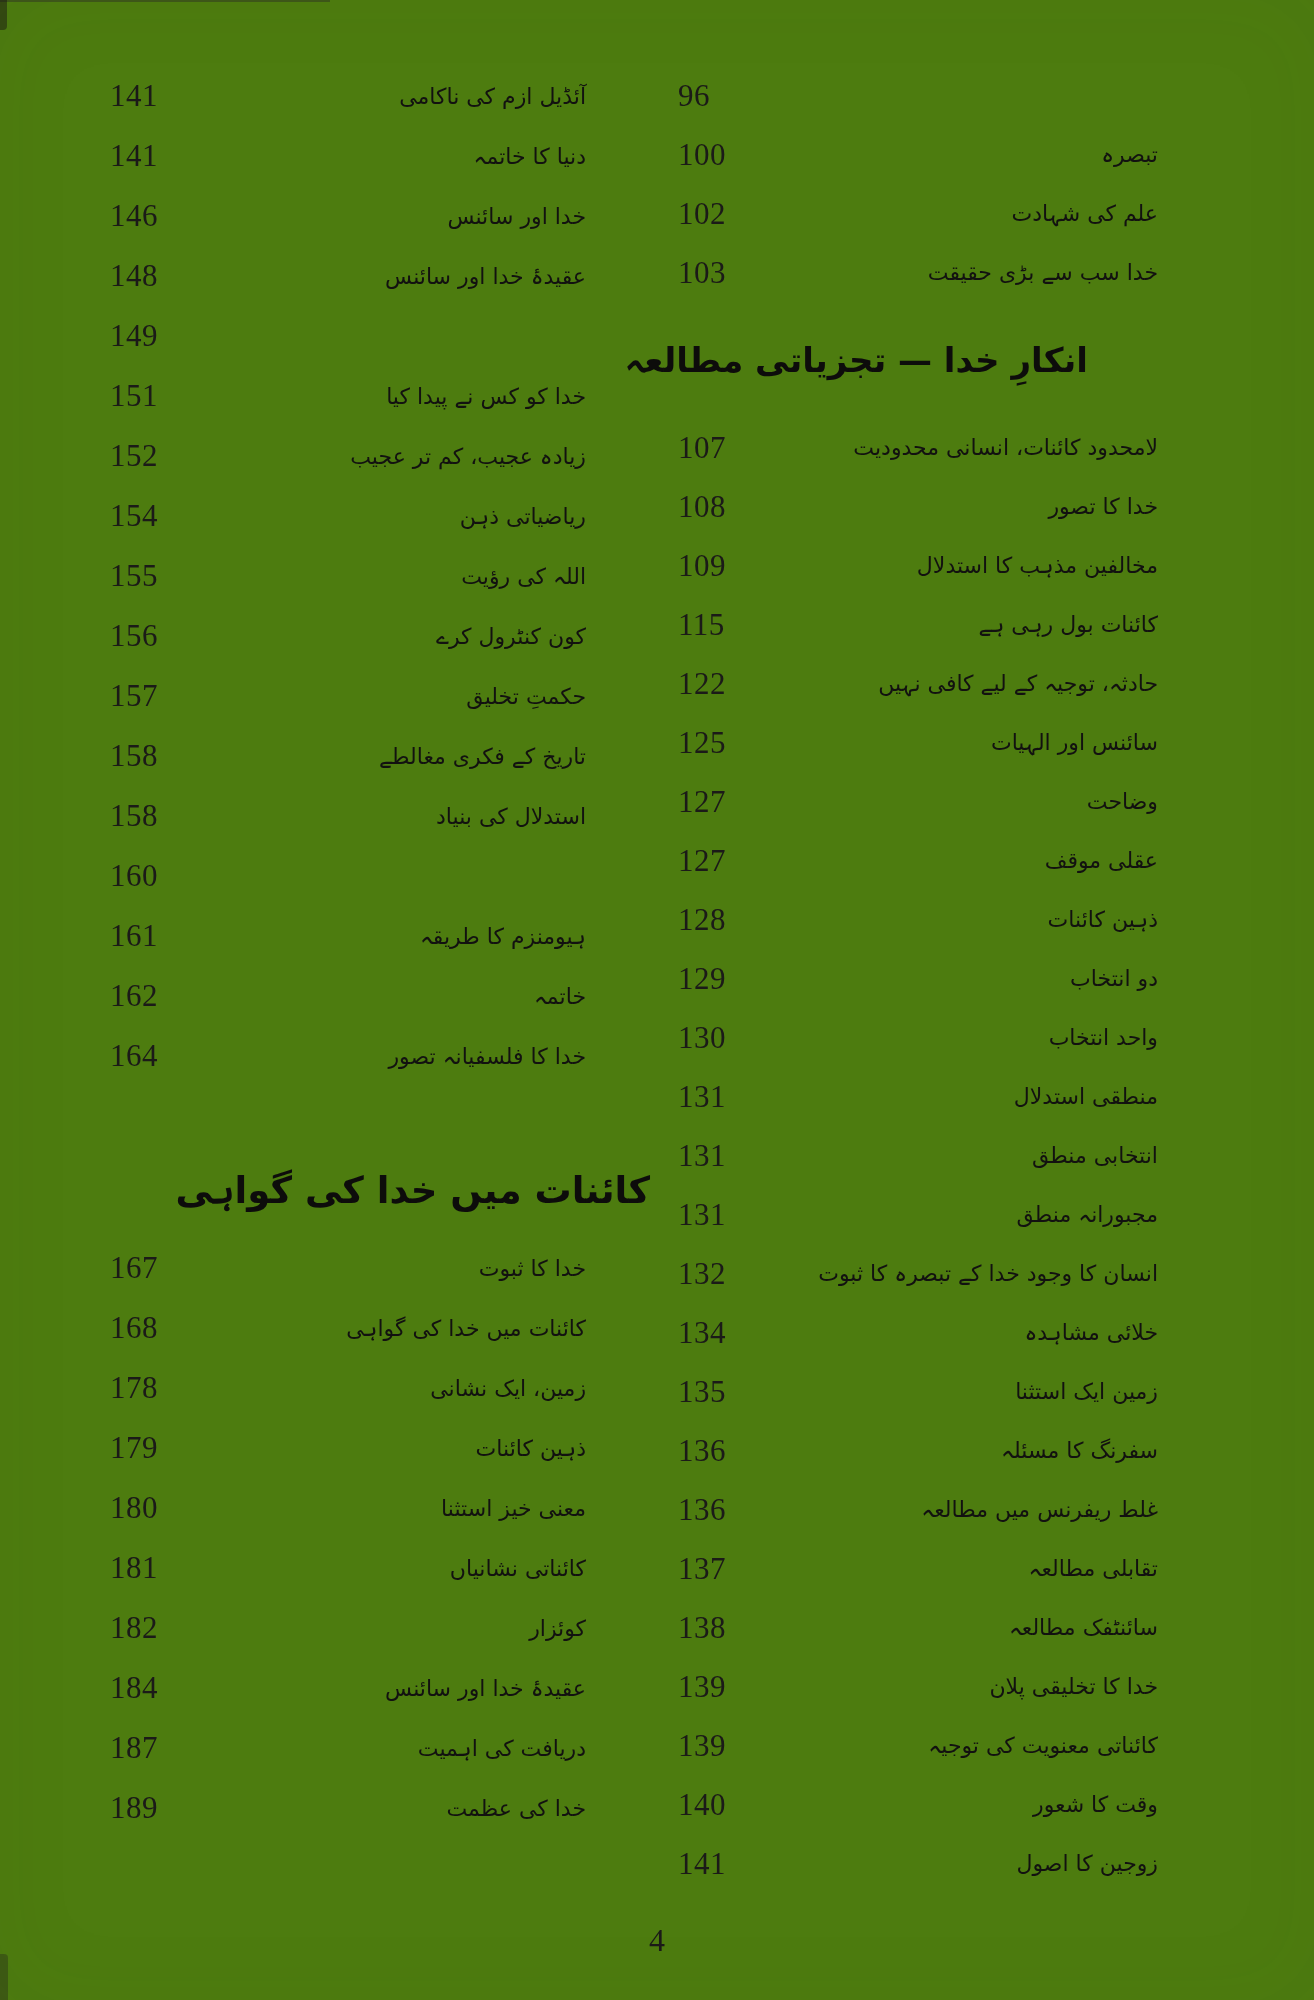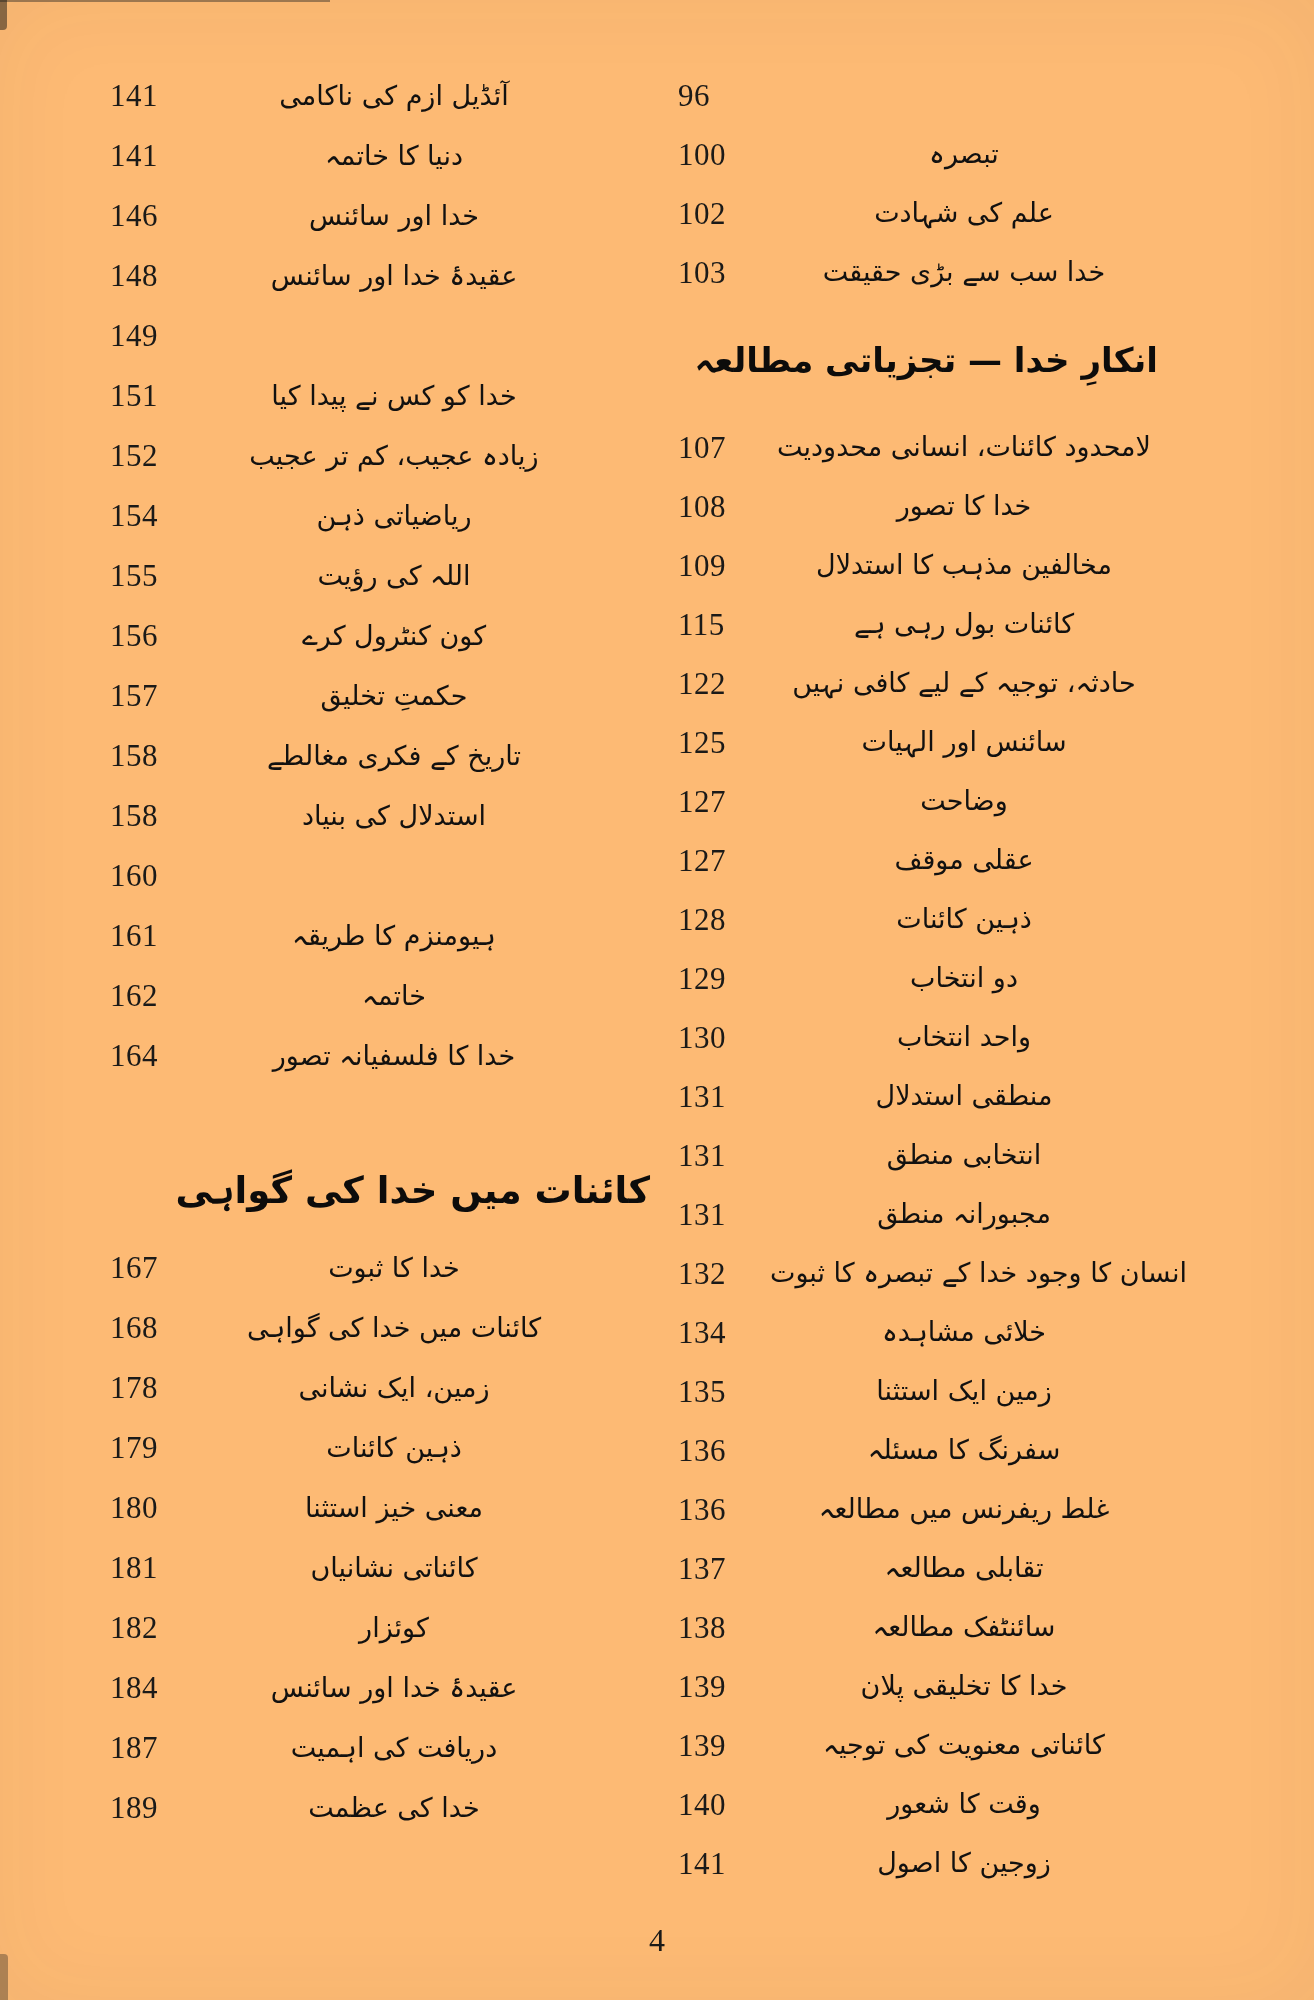--- a/index.html
+++ b/index.html
@@ -1,21 +1,21 @@
 <!DOCTYPE html>
 <html lang="ur"><head>
 <meta charset="utf-8">
 <style>
   html, body { margin: 0; padding: 0; background: #e8e6e2; }
   .page {
     position: relative;
     width: 1314px;
     height: 2000px;
     margin: 0 auto;
-    background: #fdba74;
+    background: #4d7c0f;
     box-shadow: inset 0 0 90px rgba(60,50,30,0.05);
     overflow: hidden;
     font-family: "DejaVu Sans", sans-serif;
     color: #161514;
   }
   .column { position: absolute; top: 66px; }
   .column-left  { left: 88px;  width: 498px; }
   .column-right { left: 656px; width: 502px; }
 
   .row {
@@ -29,41 +29,41 @@
   .num {
     flex: 0 0 92px;
     padding-left: 22px;
     font-family: "Liberation Serif", "DejaVu Serif", serif;
     font-size: 31px;
     letter-spacing: 0.5px;
     color: #1b1a18;
   }
   .title {
     flex: 1 1 auto;
-    text-align: center;
+    text-align: right;
     direction: rtl;
-    font-size: 27px;
+    font-size: 22px;
     line-height: 1.5;
     white-space: nowrap;
     color: #121110;
   }
 
   .heading-row {
     display: flex;
     align-items: center;
     justify-content: flex-end;
   }
   .heading-text {
     direction: rtl;
     font-weight: bold;
     white-space: nowrap;
     color: #0d0c0b;
   }
   .column-right .heading-row { height: 116px; }
-  .column-right .heading-text { font-size: 34px; }
+  .column-right .heading-text { font-size: 34px; margin-right: 70px; }
   .column-left  .heading-row { height: 96px; margin-top: 56px; }
   .column-left  .heading-text { font-size: 37px; margin-right: -64px; }
 
   .page-number {
     position: absolute;
     top: 1922px;
     left: 0;
     width: 100%;
     text-align: center;
     font-family: "Liberation Serif", "DejaVu Serif", serif;

